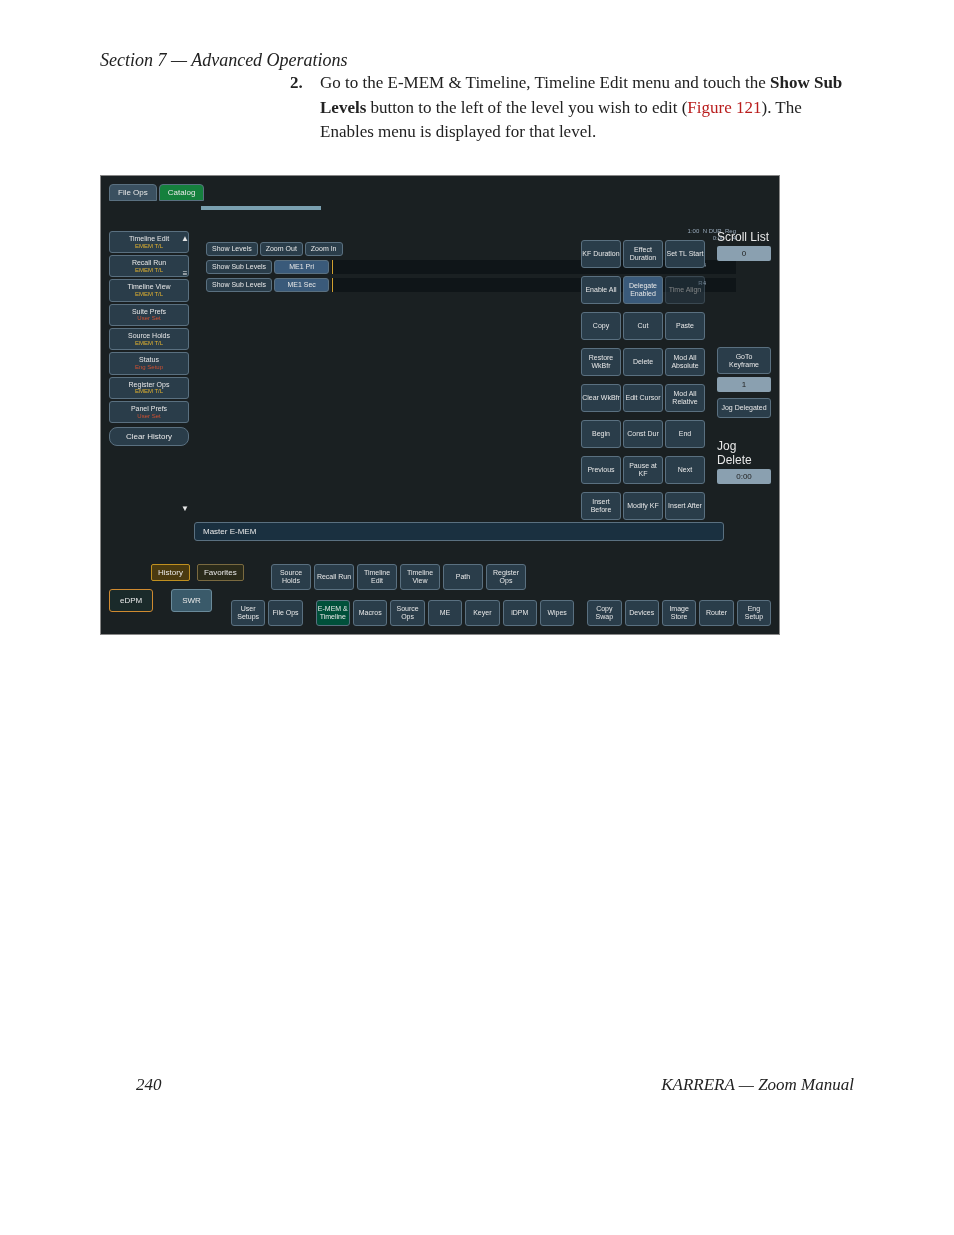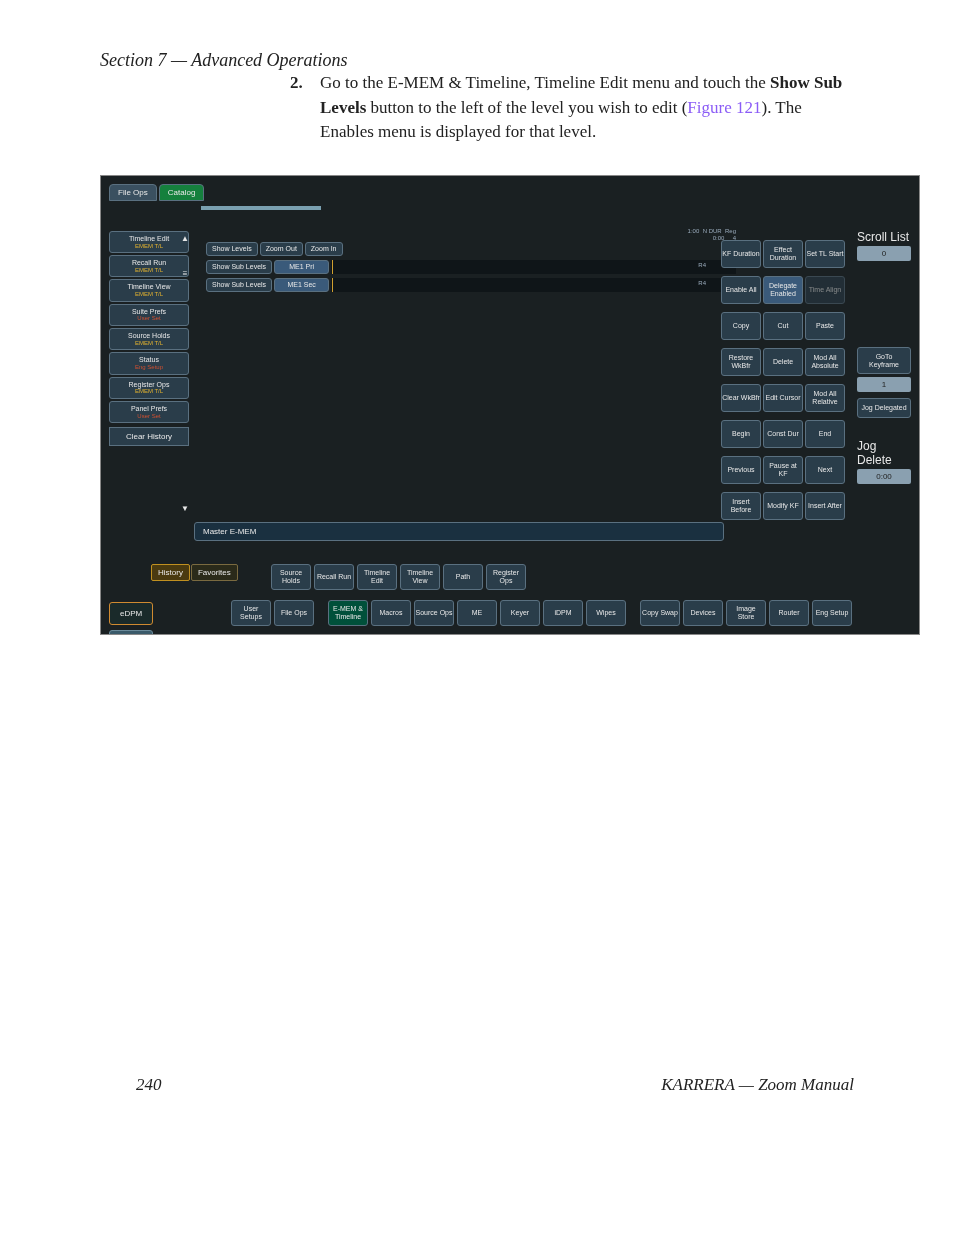--- a/index.html
+++ b/index.html
@@ -2,41 +2,41 @@
 <html><head>
 <meta charset="utf-8">
 <style>
   * { margin: 0; padding: 0; box-sizing: border-box; }
   body { font-family: Georgia, 'Times New Roman', serif; background: #fff; color: #222; width: 954px; }
   .page { padding: 50px 100px 40px 100px; }
   .section-header { font-style: italic; font-size: 18px; }
   .step { display: flex; margin-left: 190px; margin-bottom: 30px; font-size: 17px; line-height: 1.45; }
   .step-num { font-weight: bold; margin-right: 10px; min-width: 20px; }
   .step-text b { font-weight: bold; }
-  .step-text a { color: #8b5cf6; text-decoration: none; }
+  .step-text a { color: #b91c1c; text-decoration: none; }
   .figure-caption { font-style: italic; font-size: 14px; margin-left: 190px; margin-bottom: 8px; }
-  .screenshot { width: 820px; height: 460px; background: #1a2022; border: 1px solid #888; position: relative; font-family: Arial, sans-serif; color: #e8e8e8; font-size: 8px; overflow: hidden; margin-bottom: 440px; }
+  .screenshot { width: 680px; height: 460px; background: #1a2022; border: 1px solid #888; position: relative; font-family: Arial, sans-serif; color: #e8e8e8; font-size: 8px; overflow: hidden; margin-bottom: 440px; }
 
   .top-tabs { position: absolute; top: 8px; left: 8px; display: flex; gap: 2px; }
   .top-tabs .tab { background: #15803d; border: 1px solid #5a7080; border-radius: 4px 4px 0 0; padding: 3px 8px; font-size: 8px; }
   .top-tabs .tab.active { background: #3a5060; }
 
   .topbar-line { position: absolute; top: 30px; left: 100px; width: 120px; height: 4px; background: #7aa0b0; }
 
   .left-col { position: absolute; top: 55px; left: 8px; width: 80px; }
   .left-item { background: #2a3d4a; border: 1px solid #5a7080; border-radius: 3px; margin-bottom: 2px; padding: 3px 4px; font-size: 7px; text-align: center; line-height: 1.1; }
   .left-item .sub { color: #e0b030; font-size: 6px; }
   .left-item .sub2 { color: #d05030; font-size: 6px; }
-  .clear-history { background: #2a3d4a; border: 1px solid #5a7080; border-radius: 0; padding: 4px; font-size: 8px; text-align: center; margin-top: 4px; }
-
-  .hist-fav { position: absolute; top: 388px; left: 8px; display: flex; gap: 1px; padding-left: 42px; }
+  .clear-history { background: #2a3d4a; border: 1px solid #5a7080; border-radius: 8px; padding: 4px; font-size: 8px; text-align: center; margin-top: 4px; }
+
+  .hist-fav { position: absolute; top: 388px; left: 8px; display: flex; gap: 7px; padding-left: 42px; }
   .hist-fav .hf { background: #2a2a1a; border: 1px solid #7a6a40; border-radius: 2px; padding: 3px 6px; font-size: 8px; }
   .hist-fav .hf.hist { background: #4a3a10; border-color: #c09020; }
 
-  .edpm-swr { position: absolute; top: 426px; left: 8px; display: flex; gap: 5px; flex-direction: column; }
+  .edpm-swr { position: absolute; top: 413px; left: 8px; display: flex; gap: 18px; }
   .edpm-swr .es { border-radius: 3px; padding: 6px 10px; font-size: 8px; }
   .edpm-swr .edpm { background: #1a2a2a; border: 1px solid #d08a30; }
   .edpm-swr .swr { background: #3a5a6a; border: 1px solid #6a8a9a; }
 
   .timeline-area { position: absolute; top: 52px; left: 105px; width: 530px; height: 290px; }
   .zoom-ctrls { display: flex; gap: 2px; margin-bottom: 4px; align-items: center; }
   .zoom-ctrls .bt { background: #2a3d4a; border: 1px solid #5a7080; border-radius: 3px; padding: 2px 5px; font-size: 7px; text-align: center; line-height: 1.1; }
   .tl-row { display: flex; gap: 2px; margin-bottom: 4px; align-items: center; }
   .tl-row .bt { background: #2a3d4a; border: 1px solid #5a7080; border-radius: 3px; padding: 2px 5px; font-size: 7px; text-align: center; line-height: 1.1; min-width: 55px; }
   .tl-row .bt.me { background: #3a5a7a; }

